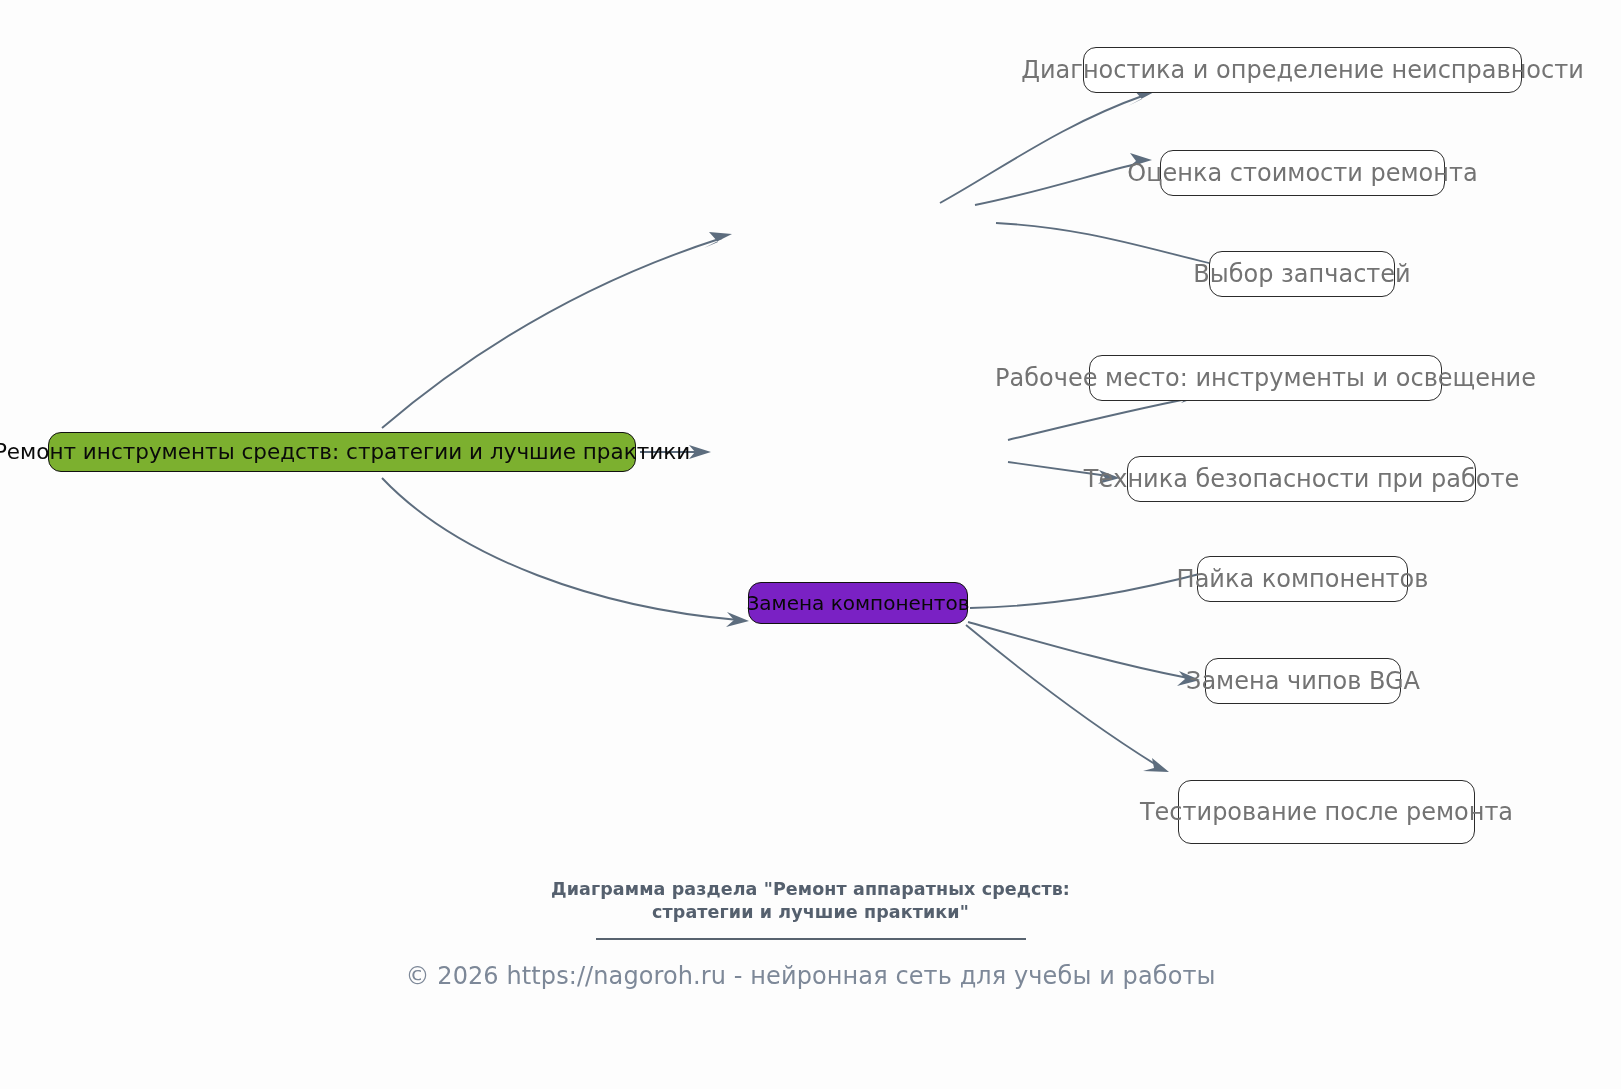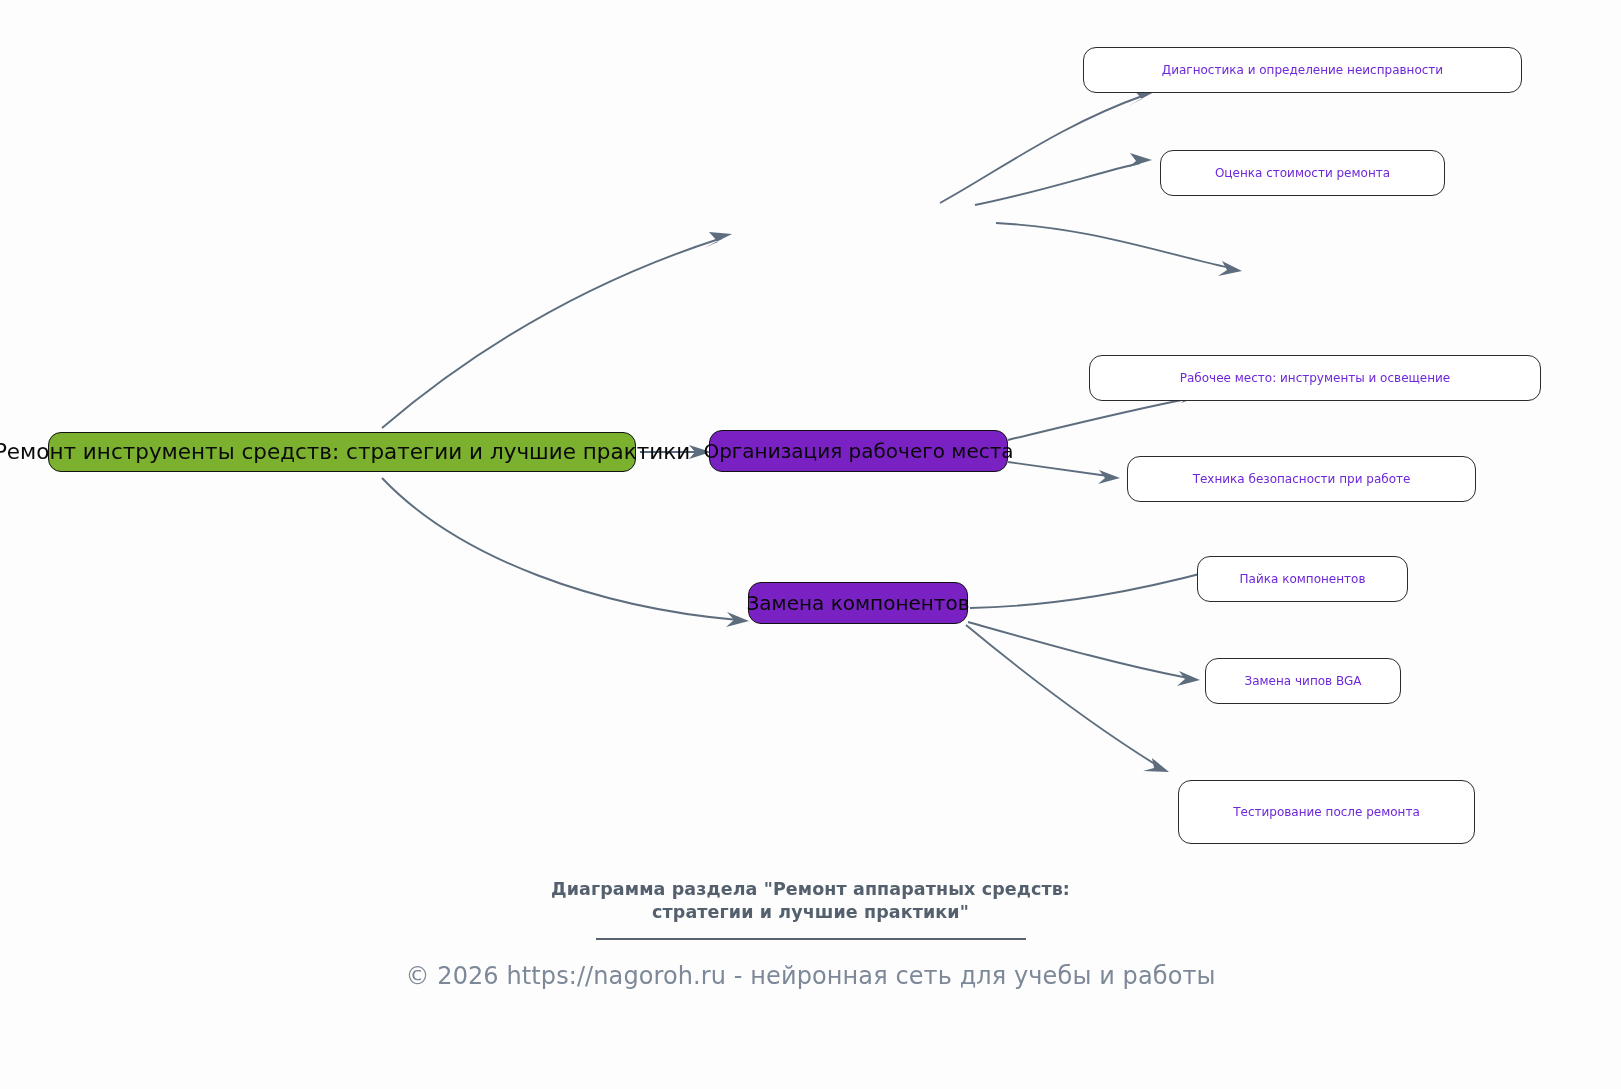--- a/index.html
+++ b/index.html
@@ -62,22 +62,22 @@
     border: 1.6px solid #111111;
     color: #080808;
     font-size: 20px;
     padding: 0 14px;
   }
 
   
   .node.leaf {
     background: #ffffff;
     border: 1.7px solid #2b2b2b;
-    color: #6d28d9;
-    font-size: 12px;
+    color: #737373;
+    font-size: 24px;
     padding: 0 28px;
   }
 
   
   #footer {
     position: absolute;
     left: 0;
     top: 878px;
     width: 1621px;
     text-align: center;
@@ -154,38 +154,38 @@
 
     <path class="edge-path" d="M 966,625 C 1030,678 1100,730 1158,766"></path>
     <polygon class="edge-head" points="1169,772 1152,758 1154,768 1143,771"></polygon>
   </svg>
 
   <div class="node root" style="left:48px; top:432px; width:588px; height:40px;">
     <span class="node-label">Ремонт инструменты средств: стратегии и лучшие практики</span>
   </div>
 
 
-  <div class="node branch" style="left:709px; top:430px; width:299px; height:42px;">
-    <span class="node-label">Организация рабочего места</span>
-  </div>
 
   <div class="node branch" style="left:748px; top:582px; width:220px; height:42px;">
     <span class="node-label">Замена компонентов</span>
   </div>
 
   <div class="node leaf" style="left:1083px; top:47px; width:439px; height:46px;">
     <span class="node-label">Диагностика и определение неисправности</span>
   </div>
 
   <div class="node leaf" style="left:1160px; top:150px; width:285px; height:46px;align-items:center;">
     <span class="node-label">Оценка стоимости ремонта</span>
   </div>
 
-
-  <div class="node leaf" style="left:1089px; top:355px; width:452px; height:46px;">
+  <div class="node leaf" style="left:1209px; top:251px; width:186px; height:46px;">
+    <span class="node-label">Выбор запчастей</span>
+  </div>
+
+  <div class="node leaf" style="left:1089px; top:355px; width:353px; height:46px;">
     <span class="node-label">Рабочее место: инструменты и освещение</span>
   </div>
 
   <div class="node leaf" style="left:1127px; top:456px; width:349px; height:46px;">
     <span class="node-label">Техника безопасности при работе</span>
   </div>
 
   <div class="node leaf" style="left:1197px; top:556px; width:211px; height:46px;justify-content:center;">
     <span class="node-label">Пайка компонентов</span>
   </div>

